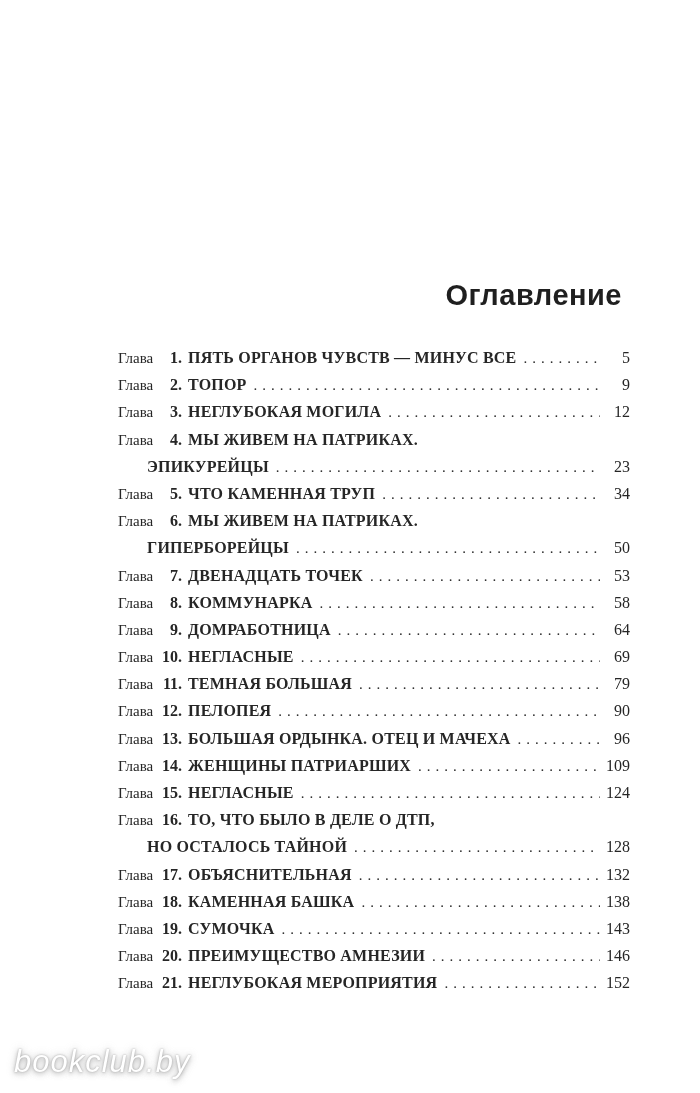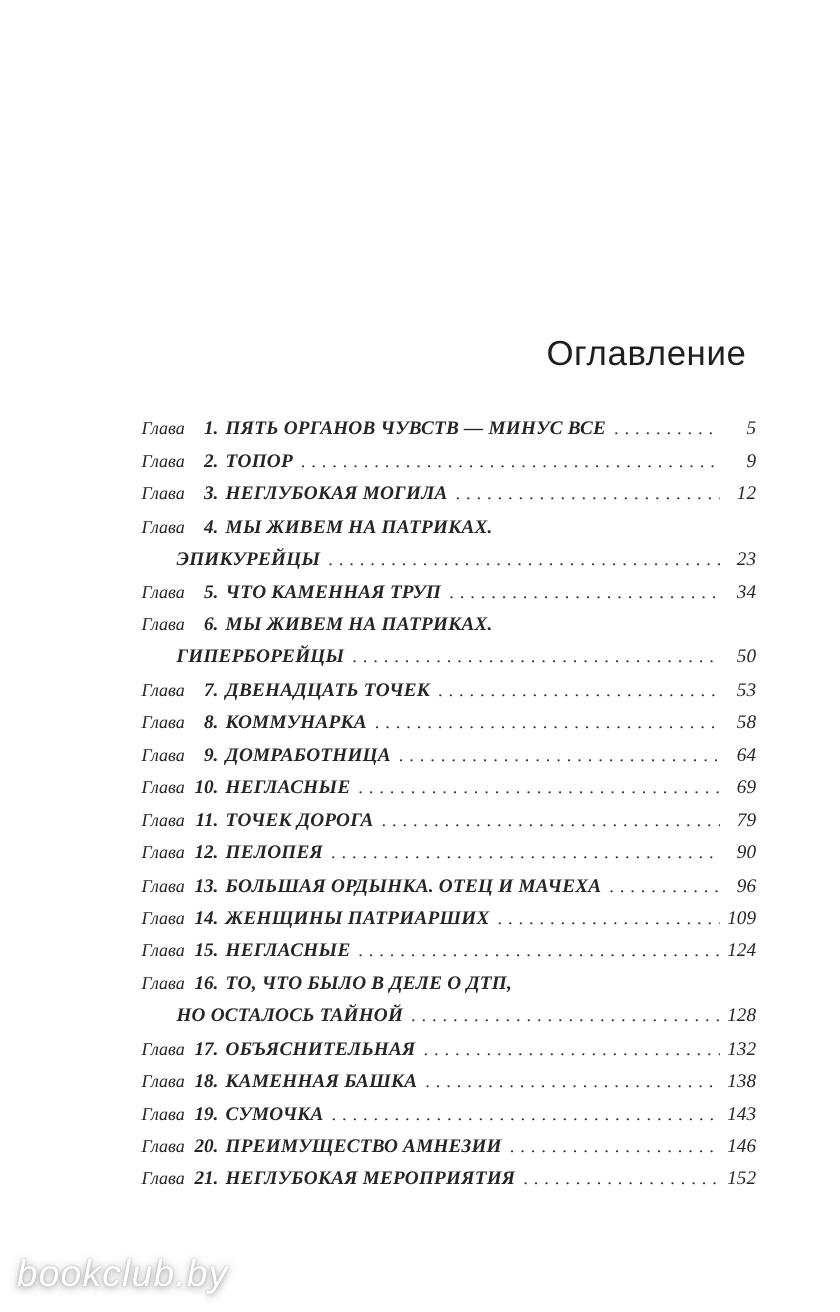--- a/index.html
+++ b/index.html
@@ -17,39 +17,38 @@
     position: absolute;
     inset: 0;
     background: #ffffff;
   }
   .toc-title {
     position: absolute;
     top: 279px;
     right: 78px;
     font-family: "Liberation Sans", sans-serif;
     font-size: 29px;
-    font-weight: 400;
+    font-weight: 700;
     letter-spacing: 0.5px;
     color: #1f1f1f;
   }
   .toc-list {
     position: absolute;
     left: 118px;
     right: 70px;
     top: 344px;
     font-family: "Liberation Serif", serif;
     color: #262626;
   }
   .toc-row {
     display: flex;
     align-items: baseline;
     height: 27.2px;
     line-height: 27.2px;
     white-space: nowrap;
-    font-style: italic;
   }
   .toc-row.indent {
     padding-left: 29px;
   }
   .chapter-label {
     flex: none;
     width: 40px;
     font-size: 15px;
     font-weight: 400;
   }
@@ -185,21 +184,21 @@
       <div class="toc-row">
     <span class="chapter-label">Глава</span>
     <span class="chapter-number">10.</span>
     <span class="chapter-title">НЕГЛАСНЫЕ</span>
     <span class="dots-leader">........................................................................................................................</span>
     <span class="page-number">69</span>
   </div>
       <div class="toc-row">
     <span class="chapter-label">Глава</span>
     <span class="chapter-number">11.</span>
-    <span class="chapter-title">ТОЧЕК ДОРОГА</span>
+    <span class="chapter-title">ТЕМНАЯ БОЛЬШАЯ</span>
     <span class="dots-leader">........................................................................................................................</span>
     <span class="page-number">79</span>
   </div>
       <div class="toc-row">
     <span class="chapter-label">Глава</span>
     <span class="chapter-number">12.</span>
     <span class="chapter-title">ПЕЛОПЕЯ</span>
     <span class="dots-leader">........................................................................................................................</span>
     <span class="page-number">90</span>
   </div>

